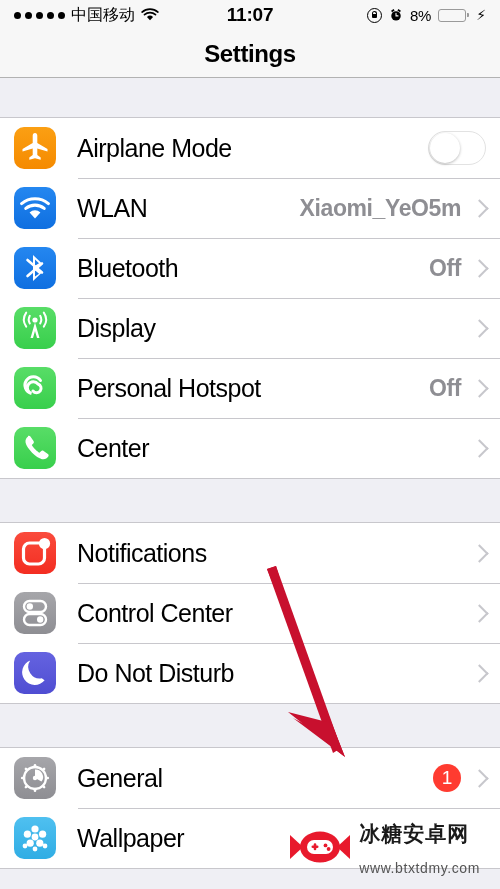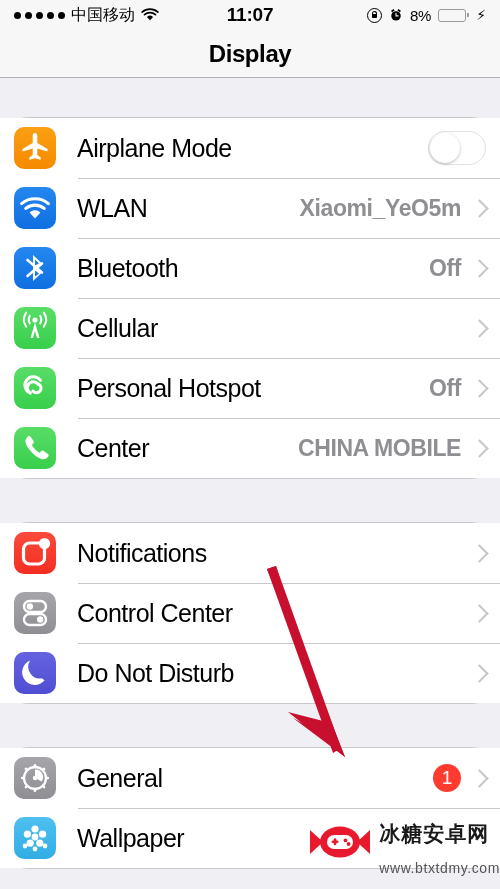--- a/index.html
+++ b/index.html
@@ -176,21 +176,20 @@
   }
   .gap {
     height: 39px;
     background: #efeff4;
   }
   .gap.tall { height: 43px; }
   .group {
     background: #fef9c3;
     border-top: 1px solid #c8c7cc;
     border-bottom: 1px solid #c8c7cc;
-    border-radius: 29px;
   }
   .row {
     display: flex;
     align-items: center;
     height: 60px;
     padding-left: 14px;
     position: relative;
     background: #fff;
     box-sizing: border-box;
   }
@@ -299,23 +298,24 @@
     position: absolute;
     left: 0; top: 0;
     width: 500px; height: 889px;
     pointer-events: none;
     z-index: 40;
   }
 
   
   .watermark {
     position: absolute;
-    right: 0;
+    right: 20px;
     bottom: 14px;
     display: flex;
+    align-items: center;
     gap: 6px;
     z-index: 50;
   }
   .wm-text {
     display: flex;
     flex-direction: column;
     line-height: 1;
   }
   .wm-cn {
     font-size: 21px;
@@ -368,21 +368,21 @@
       </span>
       <span class="batt-pct">8%</span>
       <span class="battery">
         <span class="batt-fill" id="batt-fill" style="width: 17%;"></span>
       </span>
       <span class="bolt">⚡</span>
     </div>
   </div>
 
   <div class="navbar">
-    <div class="nav-title">Display</div>
+    <div class="nav-title">Settings</div>
   </div>
 
   <div class="scroll" id="list-root">
       <div class="gap"></div>
       <div class="group">
         <div class="row">
           <span class="icon ic-airplane">
             <svg viewBox="0 0 42 42" class="glyph">
               <path d="M21 6 c1.5 0 2.3 1.2 2.3 2.8 l0 7.2 l10.2 6 l0 2.6 l-10.2 -3.1 l0 6.6 l3.4 2.5 l0 2.1 l-5.7 -1.5 l-5.7 1.5 l0 -2.1 l3.4 -2.5 l0 -6.6 l-10.2 3.1 l0 -2.6 l10.2 -6 l0 -7.2 c0 -1.6 0.8 -2.8 2.3 -2.8 z" fill="#fff"></path>
             </svg>
@@ -427,21 +427,21 @@
             <svg viewBox="0 0 42 42" class="glyph">
               <path d="M21 15.5 L16.5 31 L19 31 L21 24 L23 31 L25.5 31 Z" fill="#fff"></path>
               <circle cx="21" cy="13" r="2.6" fill="#fff"></circle>
               <path d="M15.4 10.4 a8 8 0 0 1 0 -0.1" stroke="#fff" stroke-width="2" fill="none"></path>
               <path d="M15.8 16.4 a7.6 7.6 0 0 1 0 -7.6" stroke="#fff" stroke-width="2" fill="none" stroke-linecap="round"></path>
               <path d="M26.2 16.4 a7.6 7.6 0 0 0 0 -7.6" stroke="#fff" stroke-width="2" fill="none" stroke-linecap="round"></path>
               <path d="M12.2 19.6 a12.4 12.4 0 0 1 0 -14" stroke="#fff" stroke-width="2" fill="none" stroke-linecap="round"></path>
               <path d="M29.8 19.6 a12.4 12.4 0 0 0 0 -14" stroke="#fff" stroke-width="2" fill="none" stroke-linecap="round"></path>
             </svg>
           </span>
-          <span class="label">Cellular</span>
+          <span class="label">Display</span>
           <span class="right">
             <span class="chev"></span>
           </span>
         </div>
         <div class="row">
           <span class="icon ic-hotspot">
             <svg viewBox="0 0 42 42" class="glyph">
               <path d="M26.5 13.5 a8.5 8.5 0 1 0 -9 13 a6 6 0 1 1 6.5 -9.5 a4.5 4.5 0 1 1 -5 7" stroke="#fff" stroke-width="3" fill="none" stroke-linecap="round"></path>
             </svg>
           </span>
@@ -452,21 +452,20 @@
           </span>
         </div>
         <div class="row">
           <span class="icon ic-carrier">
             <svg viewBox="0 0 42 42" class="glyph">
               <path d="M14.2 9.5 c-1.8 1.2 -3.2 3.4 -2.6 6.3 c1.1 5.6 10.8 15.3 16.4 16.4 c2.9 0.6 5.1 -0.8 6.3 -2.6 c0.6 -0.9 0.4 -1.9 -0.4 -2.5 l-4.3 -3.1 c-0.8 -0.6 -1.9 -0.5 -2.6 0.2 l-1.5 1.5 c-2.4 -1.1 -6.6 -5.3 -7.7 -7.7 l1.5 -1.5 c0.7 -0.7 0.8 -1.8 0.2 -2.6 l-3.1 -4.3 c-0.6 -0.8 -1.7 -1 -2.6 -0.4 z" fill="#fff"></path>
             </svg>
           </span>
           <span class="label">Center</span>
           <span class="right">
-            <span class="value">CHINA MOBILE</span>
             <span class="chev"></span>
           </span>
         </div>
       </div>
       <div class="gap tall"></div>
       <div class="group">
         <div class="row">
           <span class="icon ic-notif">
             <svg viewBox="0 0 42 42" class="glyph">
               <rect x="9.5" y="11" width="21" height="21" rx="6" fill="none" stroke="#fff" stroke-width="3.2"></rect>

